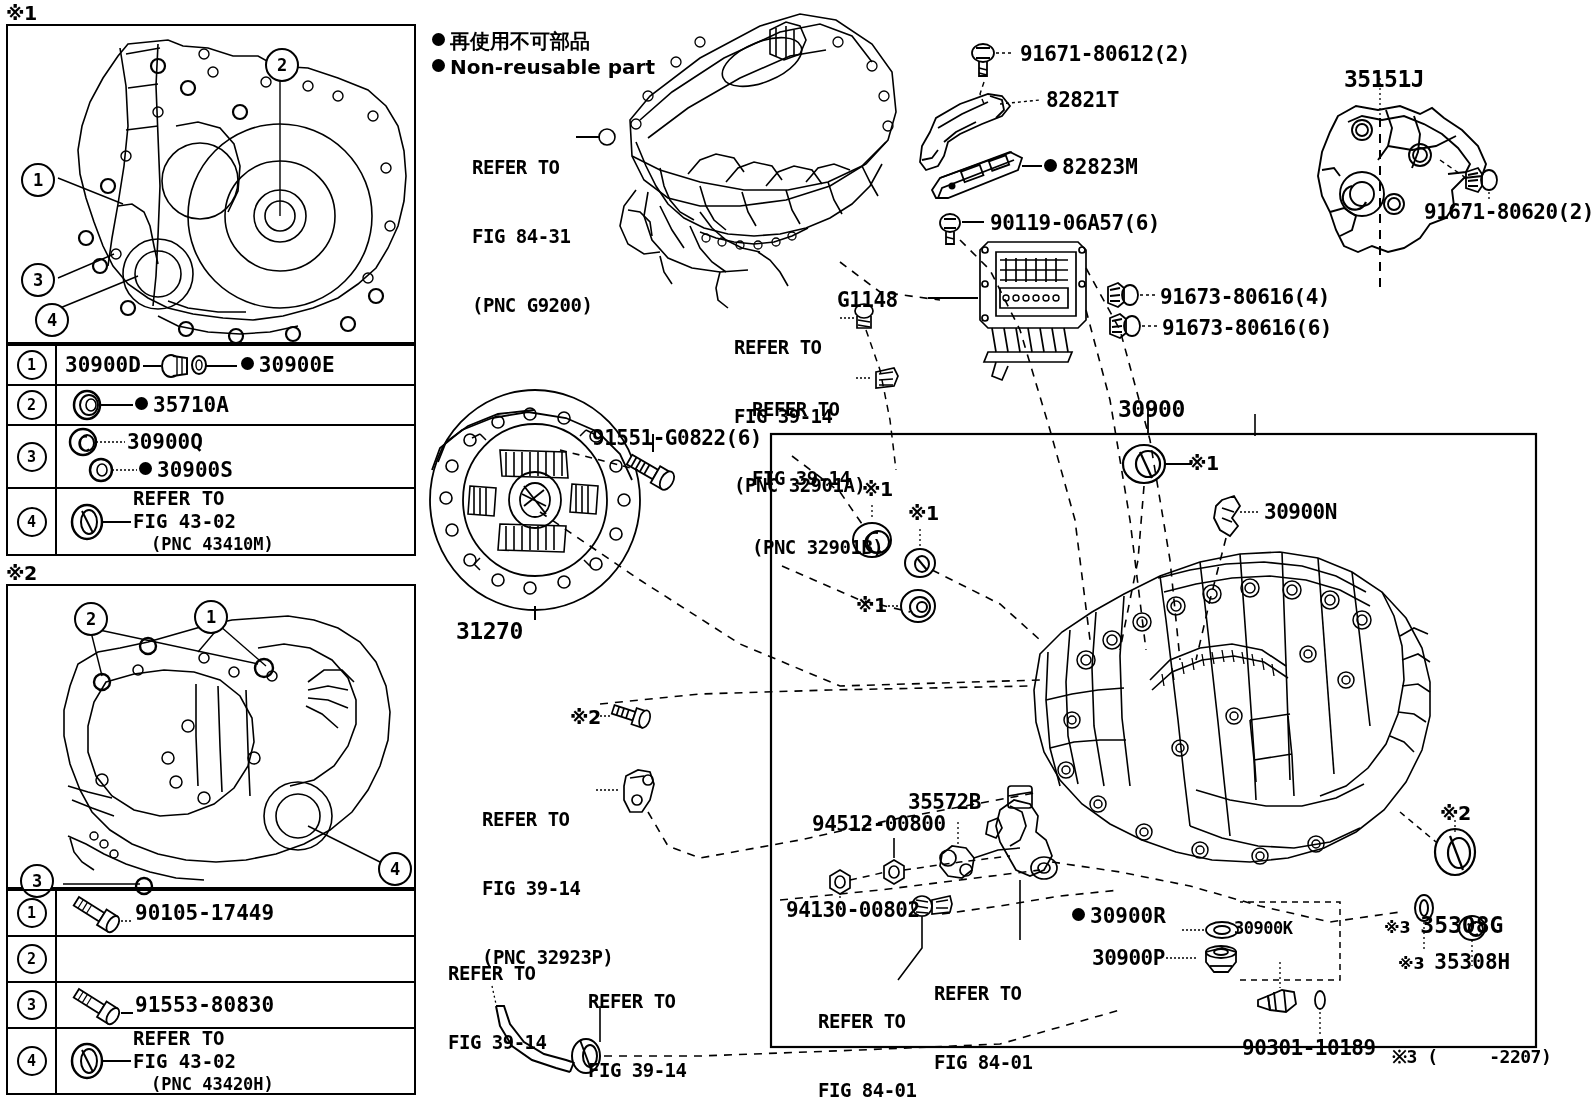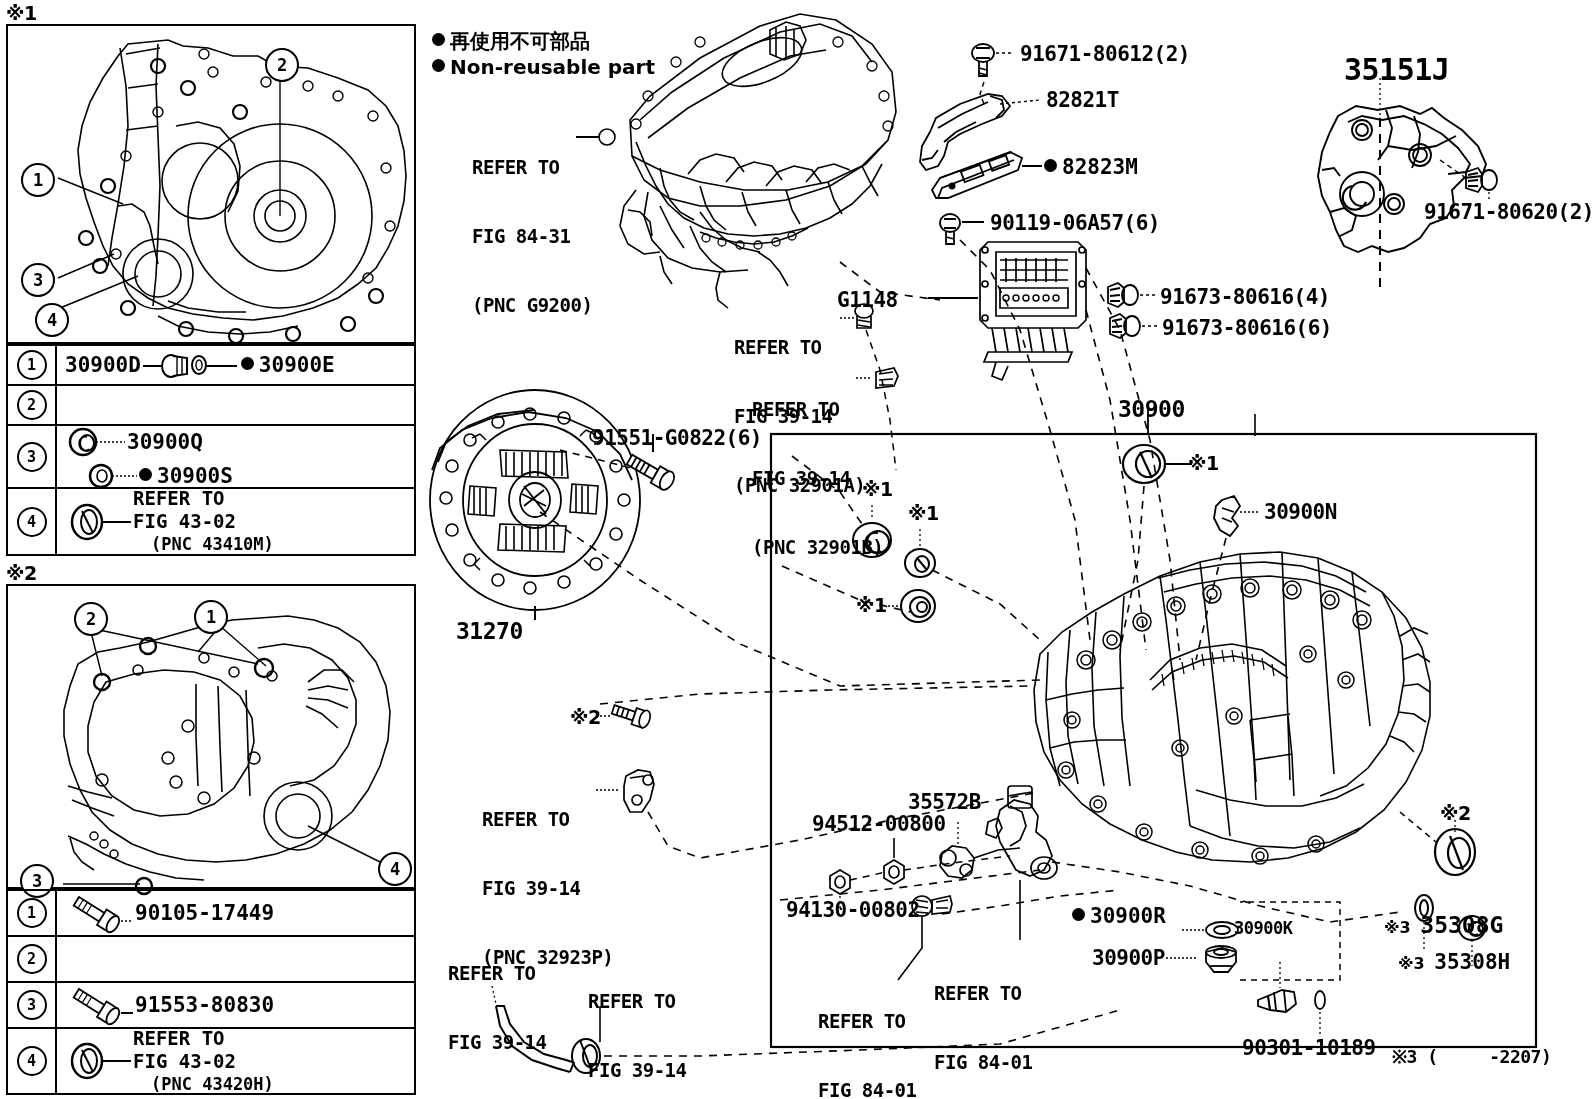--- a/index.html
+++ b/index.html
@@ -115,36 +115,46 @@
         <line x1="63" y1="16" x2="94" y2="16" stroke="#000" stroke-width="2"></line>
       </svg>
       <span class="dot"></span>
       <span class="pn">30900E</span>
     </div>
   </div>
   <div class="trow" style="height:40px;">
     <div class="tnum">
       <div class="circ">2</div>
       </div>
+    <div class="tbody">
+      <svg width="70" height="32" style="position:static;">
+        <ellipse cx="22" cy="16" rx="13" ry="14" fill="#fff" stroke="#000" stroke-width="2.5"></ellipse>
+        <ellipse cx="24" cy="16" rx="9" ry="10" fill="#fff" stroke="#000" stroke-width="2"></ellipse>
+        <ellipse cx="26" cy="16" rx="5" ry="6" fill="#fff" stroke="#000" stroke-width="1.6"></ellipse>
+        <line x1="35" y1="16" x2="68" y2="16" stroke="#000" stroke-width="2"></line>
+      </svg>
+      <span class="dot"></span>
+      <span class="pn">35710A</span>
+    </div>
   </div>
   <div class="trow" style="height:63px;">
     <div class="tnum">
       <div class="circ">3</div>
       </div>
     <div class="tbody" style="display:block;padding-top:4px;">
       <div style="display:flex;align-items:center;height:28px;">
         <svg width="62" height="28" style="position:static;">
           <ellipse cx="18" cy="14" rx="13" ry="13" fill="#fff" stroke="#000" stroke-width="2.5"></ellipse>
           <ellipse cx="22" cy="15" rx="7" ry="8" fill="#fff" stroke="#000" stroke-width="2"></ellipse>
           <path d="M22 9 a6 7 0 1 0 2 12" fill="none" stroke="#000" stroke-width="1.6"></path>
           <line x1="31" y1="14" x2="60" y2="14" stroke="#000" stroke-width="1.4" stroke-dasharray="2,2"></line>
         </svg>
         <span class="pn">30900Q</span>
       </div>
-      <div style="display:flex;align-items:center;height:28px;padding-left:22px;margin-top:6px;">
+      <div style="display:flex;align-items:center;height:28px;padding-left:22px;">
         <svg width="52" height="26" style="position:static;">
           <ellipse cx="14" cy="13" rx="11" ry="11" fill="#fff" stroke="#000" stroke-width="2.5"></ellipse>
           <ellipse cx="15" cy="13" rx="5" ry="6" fill="#fff" stroke="#000" stroke-width="1.6"></ellipse>
           <line x1="25" y1="13" x2="50" y2="13" stroke="#000" stroke-width="1.4" stroke-dasharray="2,2"></line>
         </svg>
         <span class="dot"></span>
         <span class="pn">30900S</span>
       </div>
     </div>
   </div>
@@ -852,21 +862,21 @@
   <div>REFER TO</div>
   <div>FIG 39-14</div>
   <div>(PNC 32901A)</div>
 </div>
 <div class="lbl ref" style="left:752px;top:352px;">
   <div>REFER TO</div>
   <div>FIG 39-14</div>
   <div>(PNC 32901B)</div>
 </div>
 
-<div class="lbl pn" style="left:1344px;top:52px;font-size:30px;">35151J</div>
+<div class="lbl pn" style="left:1344px;top:66px;font-size:23px;">35151J</div>
 <div class="lbl pn" style="left:1424px;top:200px;">91671-80620(2)</div>
 
 <div class="lbl pn" style="left:592px;top:418px;margin-top:8px;">91551-G0822(6)</div>
 <div class="lbl pn" style="left:456px;top:618px;font-size:23px;">31270</div>
 
 <div class="lbl pn" style="left:1118px;top:396px;font-size:23px;">30900</div>
 <div class="lbl pn" style="left:1264px;top:500px;">30900N</div>
 
 <div class="lbl kome" style="left:862px;top:478px;font-size:19px;">※1</div>
 <div class="lbl kome" style="left:908px;top:502px;font-size:19px;">※1</div>

